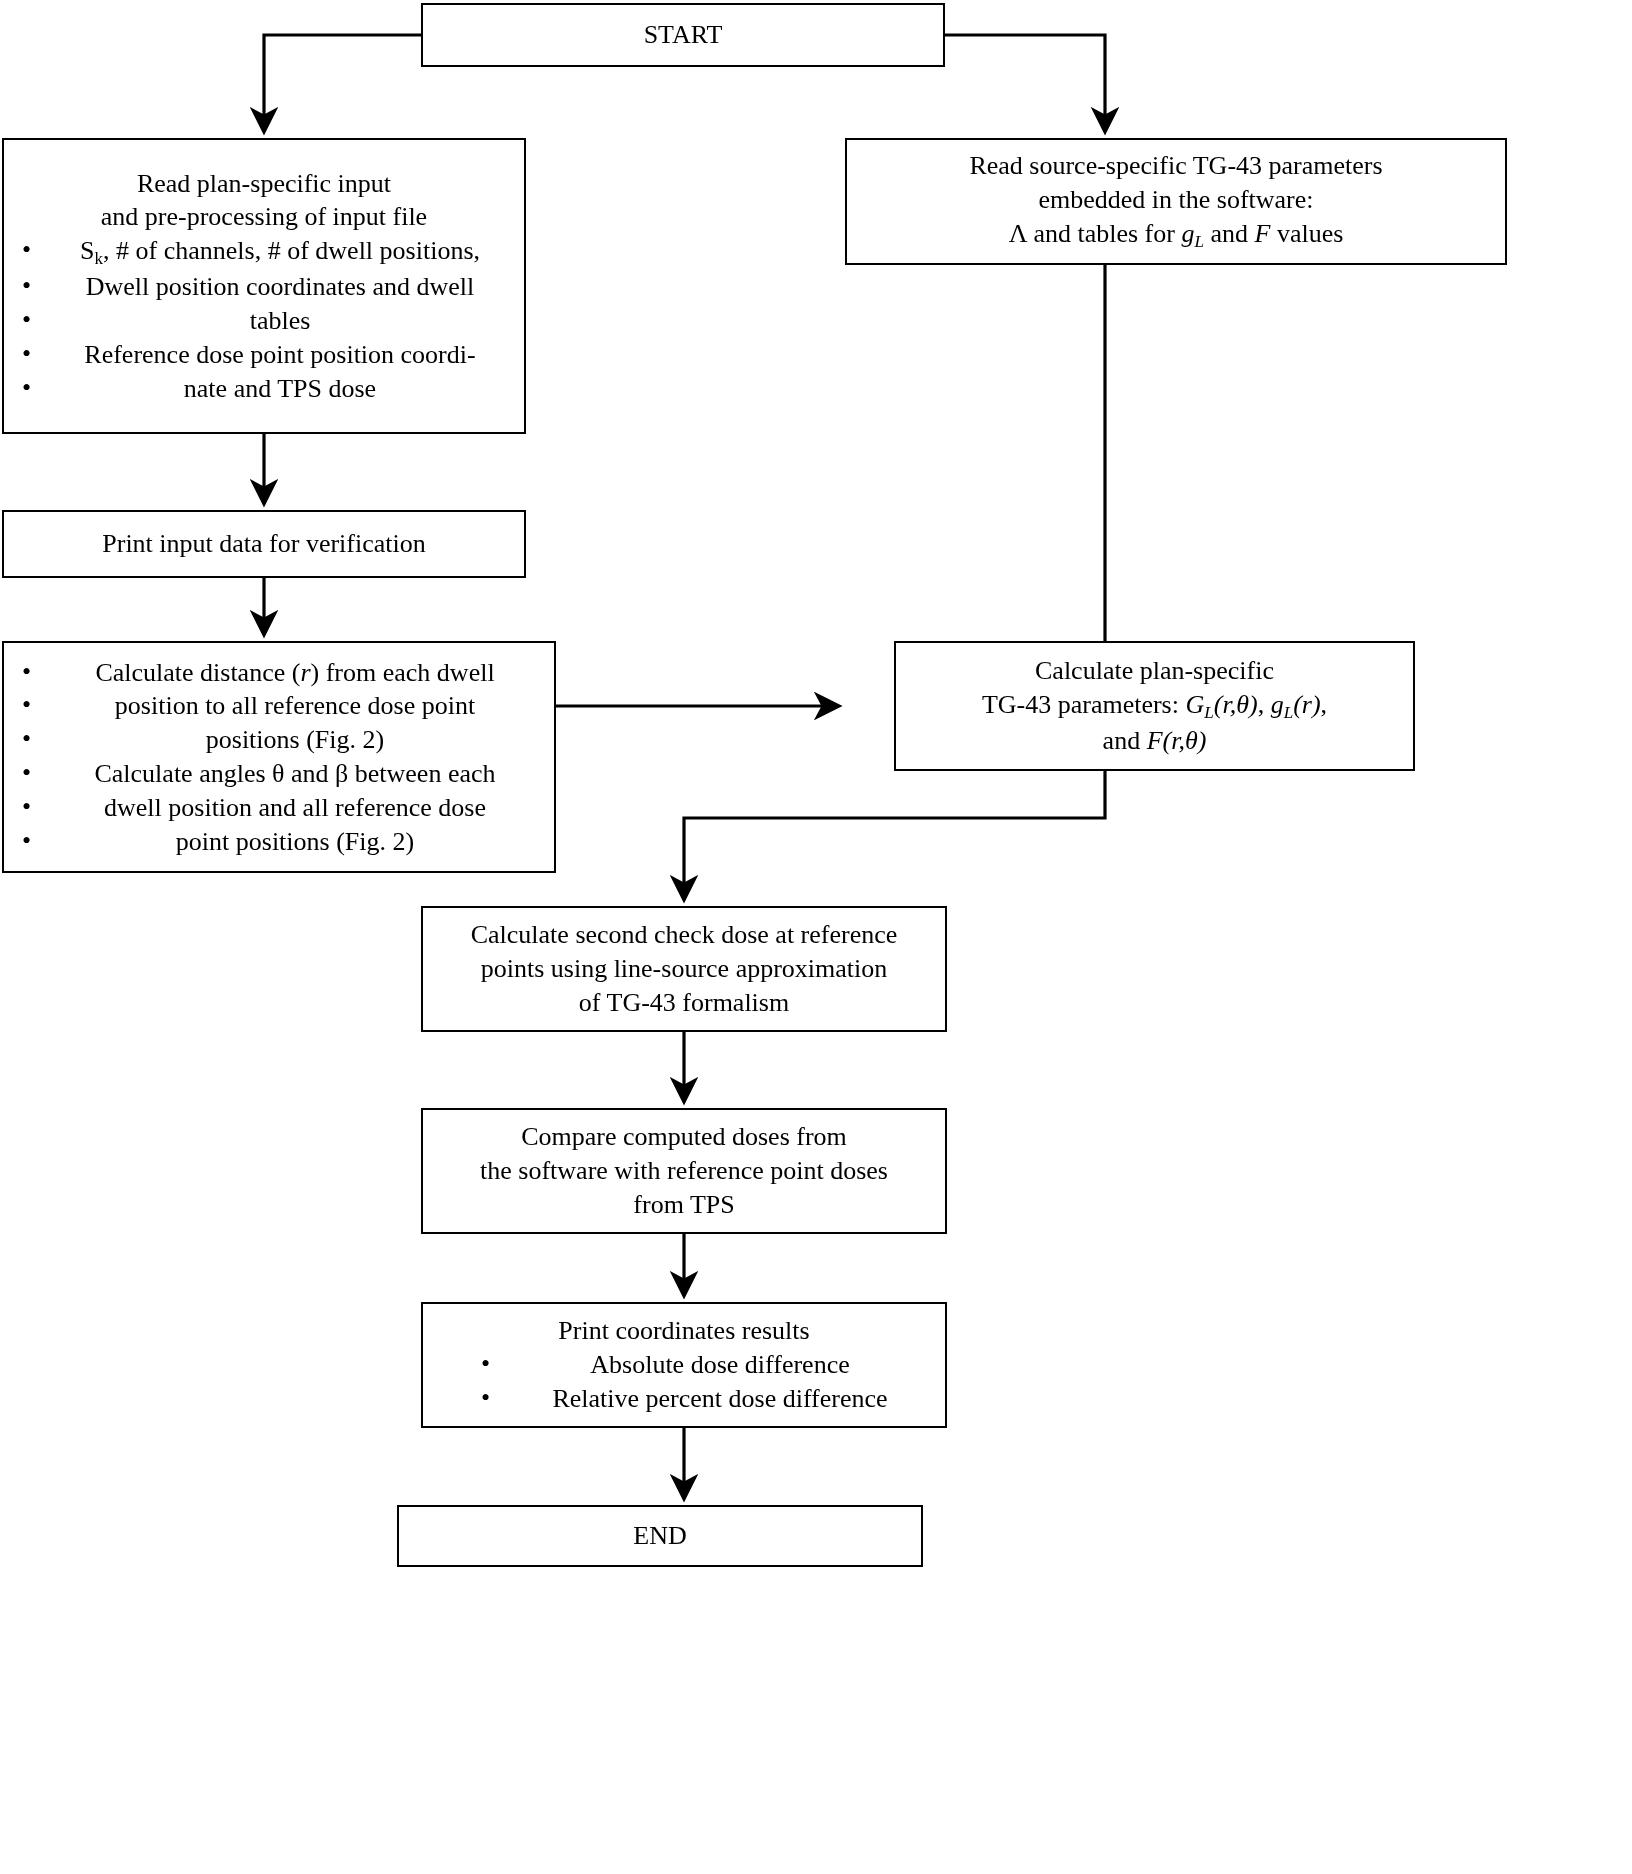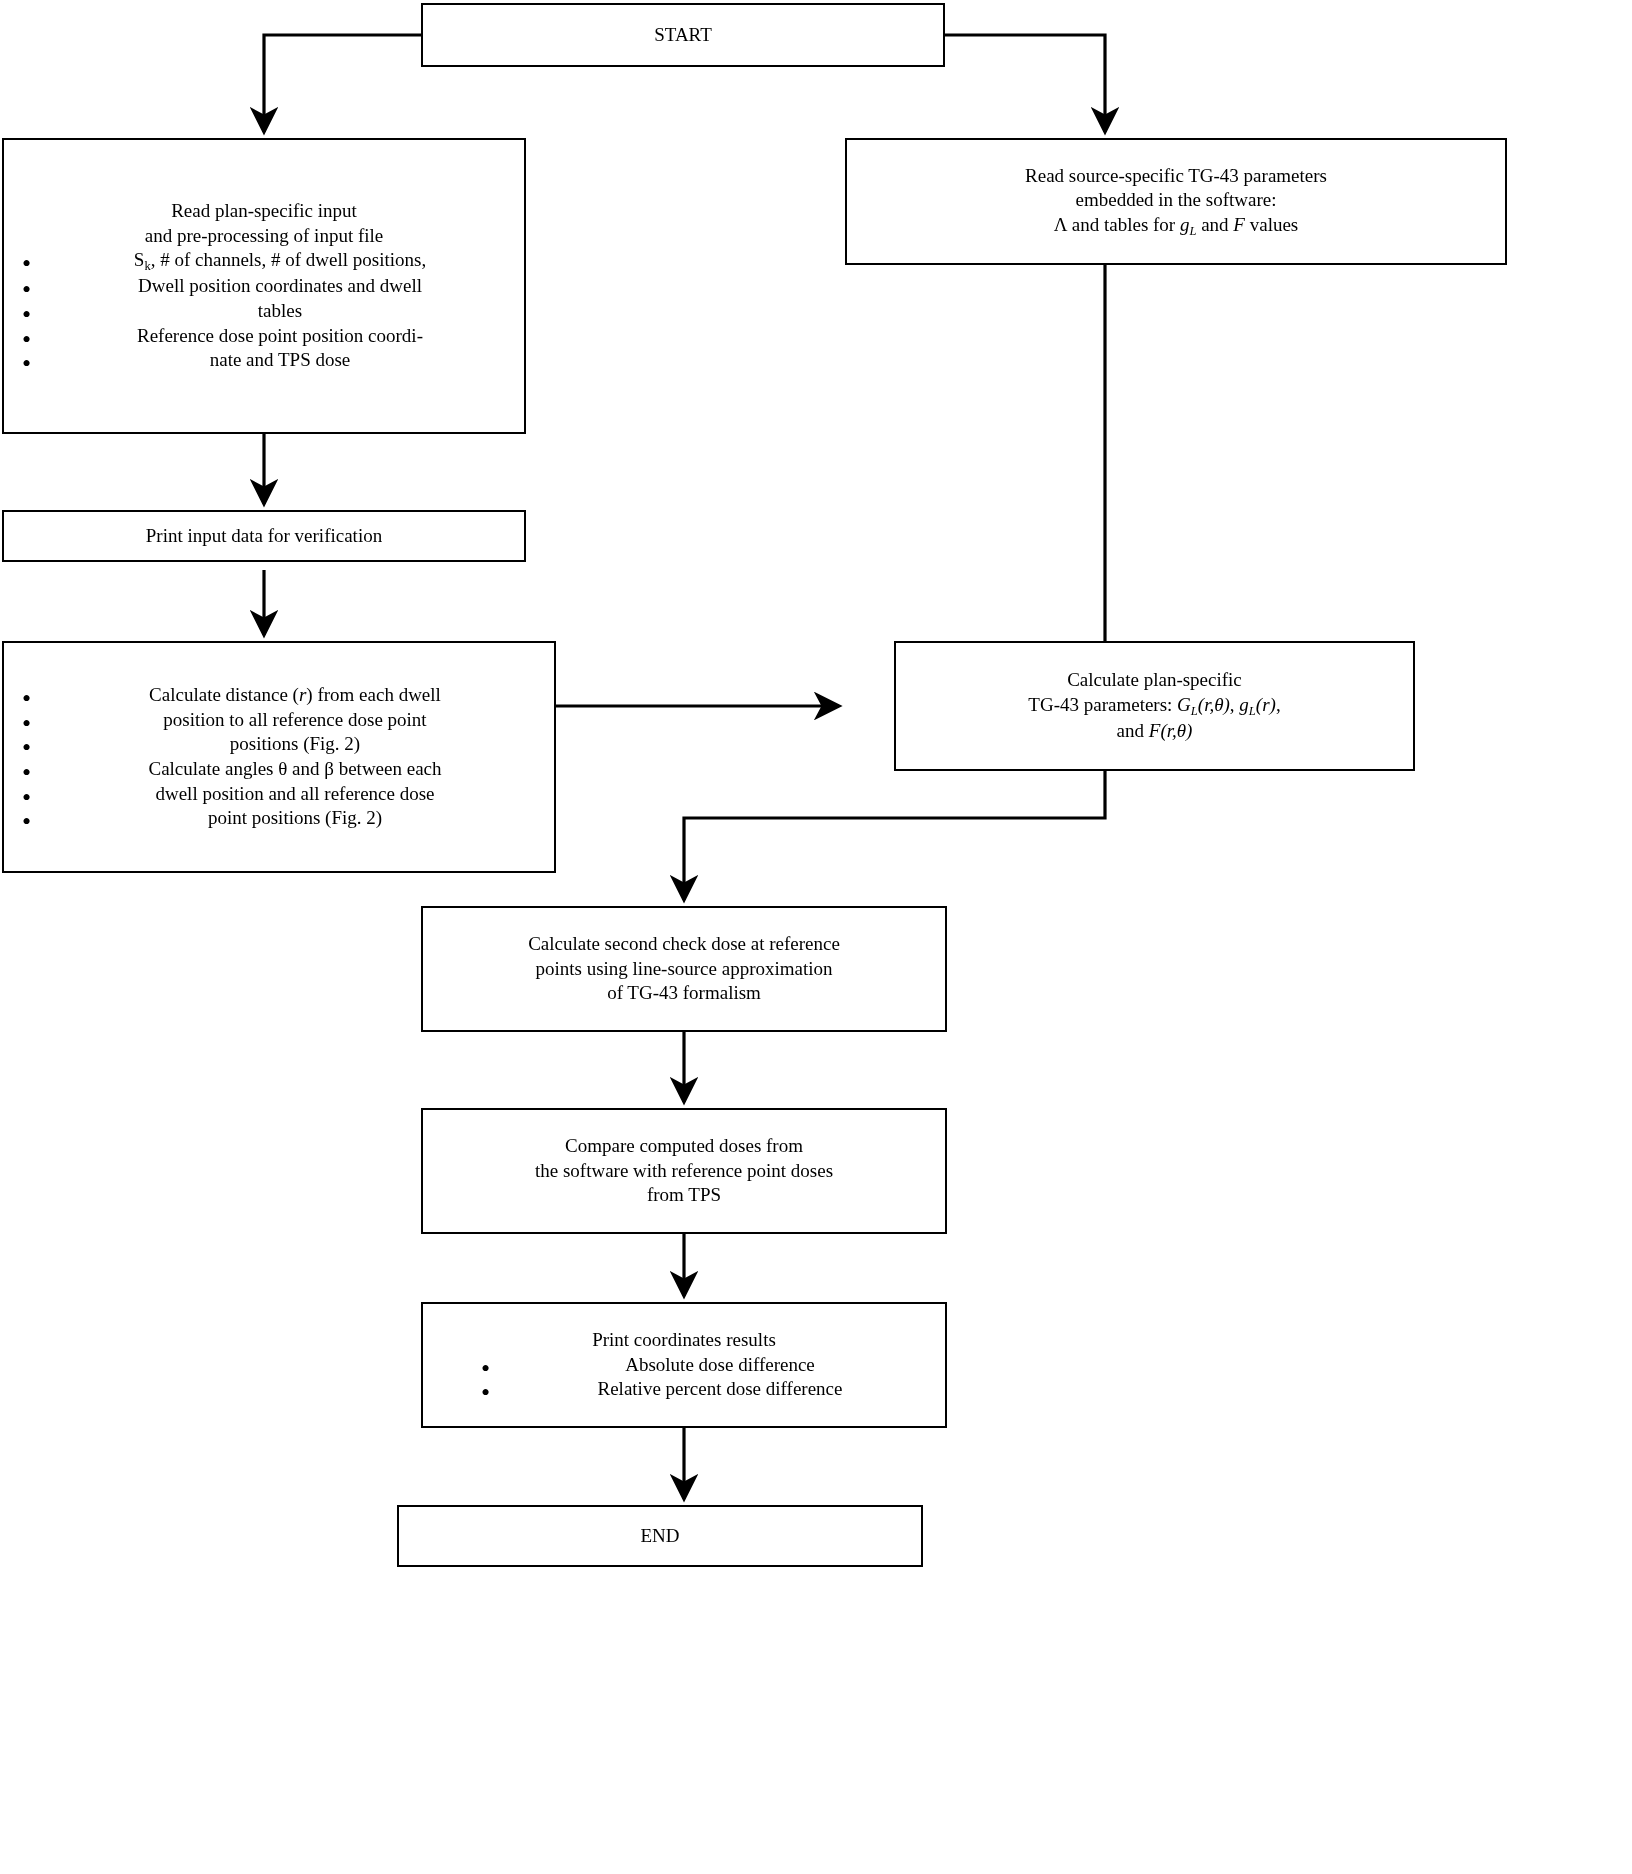--- a/index.html
+++ b/index.html
@@ -25,21 +25,21 @@
     pointer-events: none;
   }
   .node {
     position: absolute;
     box-sizing: border-box;
     border: 2.5px solid #000000;
     background: #ffffff;
     display: flex;
     flex-direction: column;
     justify-content: center;
-    font-size: 19px;
+    font-size: 26px;
     line-height: 1.30;
   }
   .node .ctr { text-align: center; padding: 0 10px; }
   .bullets { padding: 0 8px 0 14px; }
   .bullets .li {
     position: relative;
     padding-left: 26px;
     text-align: center;
   }
   .bullets .li::before {
@@ -57,21 +57,21 @@
   }
   .subup {
     font-size: 0.66em;
     vertical-align: -0.28em;
   }
 
   
   #node-start     { left: 421px;  top: 3px;    width: 524px;  height: 64px;  }
   #node-read-plan { left: 2px;    top: 138px;  width: 524px;  height: 296px; }
   #node-read-src  { left: 845px;  top: 138px;  width: 662px;  height: 127px; }
-  #node-print-in  { left: 2px;    top: 510px;  width: 524px;  height: 52px;  }
+  #node-print-in  { left: 2px;    top: 510px;  width: 524px;  height: 68px;  }
   #node-calc-dist { left: 2px;    top: 641px;  width: 554px;  height: 232px; }
   #node-calc-tg43 { left: 894px;  top: 641px;  width: 521px;  height: 130px; }
   #node-second    { left: 421px;  top: 906px;  width: 526px;  height: 126px; }
   #node-compare   { left: 421px;  top: 1108px; width: 526px;  height: 126px; }
   #node-print-res { left: 421px;  top: 1302px; width: 526px;  height: 126px; }
   #node-end       { left: 397px;  top: 1505px; width: 526px;  height: 62px;  }
 </style>
 </head>
 <body>
 

